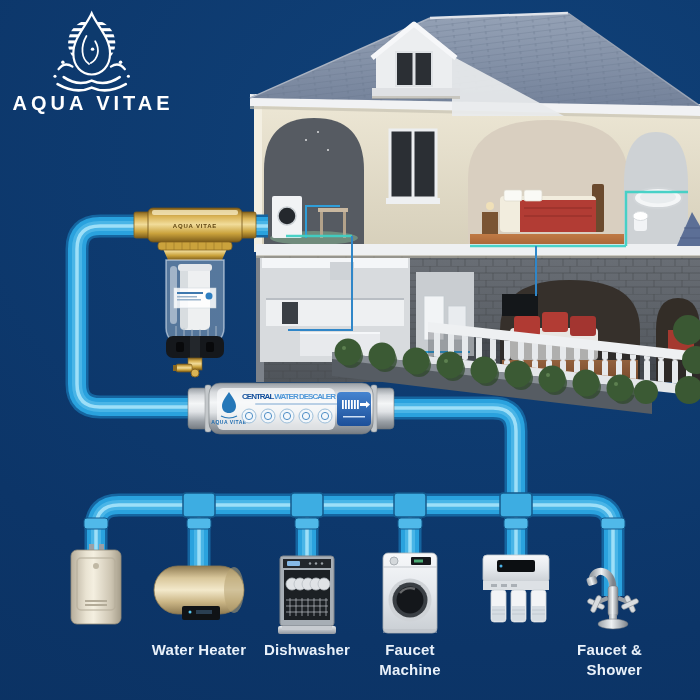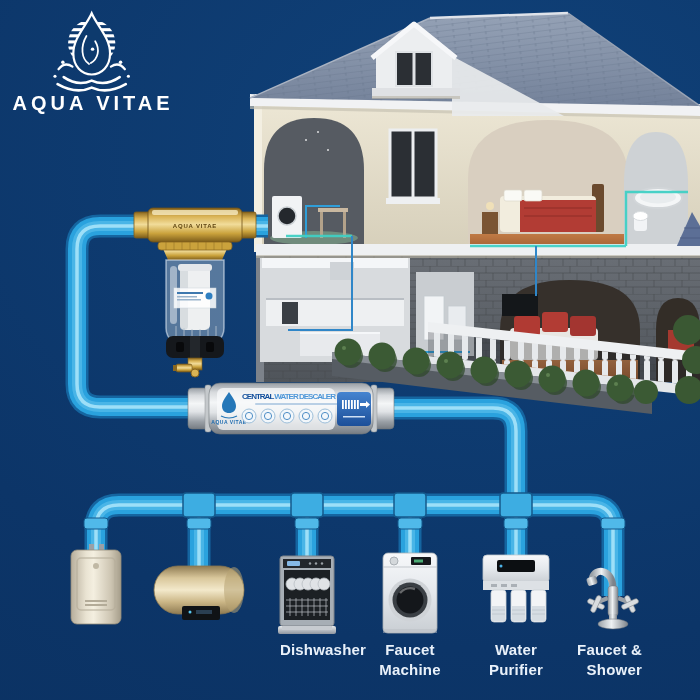--- a/index.html
+++ b/index.html
@@ -6,21 +6,21 @@
   body{width:700px;height:700px;font-family:"Liberation Sans",sans-serif;}
   .stage{position:absolute;left:0;top:0;width:700px;height:700px;overflow:hidden;
     background:radial-gradient(1200px 900px at 70% 22%, #10427a 0%, #0c3568 55%, #0a2f5e 100%);}
   .abs{position:absolute;}
   .brand-name{left:8px;top:92px;width:170px;text-align:center;color:#ffffff;
     font-size:20px;font-weight:bold;letter-spacing:4px;}
   .lbl{position:absolute;color:#e9f1fa;font-size:15px;line-height:1.32;text-align:center;
     font-weight:600;letter-spacing:.2px;}
   #lbl-gas{left:46px;top:640px;width:100px;}
   #lbl-wh{left:139px;top:640px;width:120px;}
-  #lbl-dw{left:268px;top:640px;width:110px;}
+  #lbl-dw{left:252px;top:640px;width:110px;}
   #lbl-wm{left:365px;top:640px;width:90px;}
   #lbl-wp{left:481px;top:640px;width:70px;}
   #lbl-fs{left:552px;top:640px;width:90px;text-align:right;}
   .pipe-edge{stroke:#1565a0;stroke-width:23;fill:none;stroke-linejoin:round;}
   .pipe-body{stroke:#2aa2de;stroke-width:18;fill:none;stroke-linejoin:round;}
   .pipe-glow{stroke:#4fb9e9;stroke-width:10;fill:none;stroke-linejoin:round;opacity:.85;}
   .pipe-shine{stroke:#a6e3fa;stroke-width:3.5;fill:none;stroke-linejoin:round;opacity:.9;}
   svg{display:block;}
   text{font-family:"Liberation Sans",sans-serif;}
 </style>
@@ -529,18 +529,18 @@
     </g>
     <g transform="translate(48,52) rotate(20)">
       <rect x="-9" y="-2.5" width="18" height="5" rx="2.5" transform="rotate(45)" fill="#d9dde0" stroke="#878d93" stroke-width="0.6"></rect>
       <rect x="-9" y="-2.5" width="18" height="5" rx="2.5" transform="rotate(-45)" fill="#d9dde0" stroke="#878d93" stroke-width="0.6"></rect>
     </g>
     <rect x="26" y="34" width="10" height="30" rx="3" fill="url(#gc-chrome)" stroke="#6f757c" stroke-width="0.5"></rect>
     <rect x="27" y="62" width="8" height="8" fill="url(#gc-chrome)"></rect>
     <ellipse cx="31" cy="72" rx="15" ry="5" fill="url(#gc-chrome)" stroke="#6f757c" stroke-width="0.5"></ellipse>
   </svg>
 
+  <div class="lbl" id="lbl-wh">Water Heater</div>
   <div class="lbl" id="lbl-dw">Dishwasher</div>
   <div class="lbl" id="lbl-wm">Faucet Machine</div>
-  <div class="lbl" id="lbl-wp">Water Purifier</div>
   <div class="lbl" id="lbl-fs">Faucet &amp; Shower</div>
 
 </div>
 
 </body></html>

